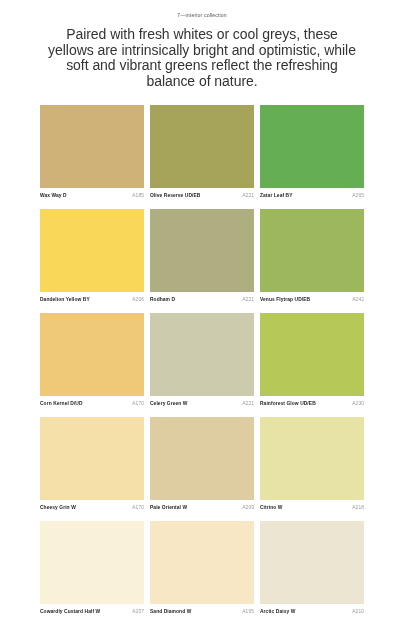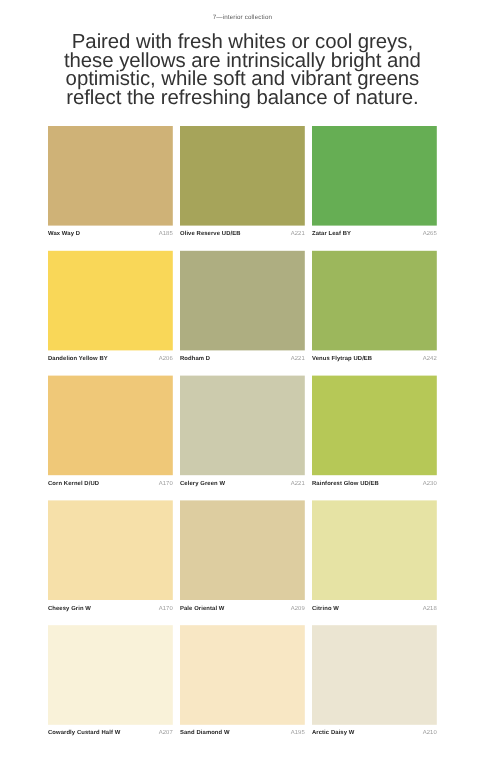--- a/index.html
+++ b/index.html
@@ -25,21 +25,21 @@
     font-size: 5.2px;
     letter-spacing: 0.12px;
     color: #585858;
     padding-top: 12px;
     font-weight: 400;
   }
   .intro {
     margin: 9px auto 0 auto;
     width: 316px;
     text-align: center;
-    font-size: 17px;
+    font-size: 14px;
     line-height: 15.6px;
     color: #333333;
     font-weight: 400;
     letter-spacing: -0.05px;
   }
   .swatch-grid {
     margin: 16px auto 0 auto;
     width: 324px;
     display: grid;
     grid-template-columns: repeat(3, 104px);

